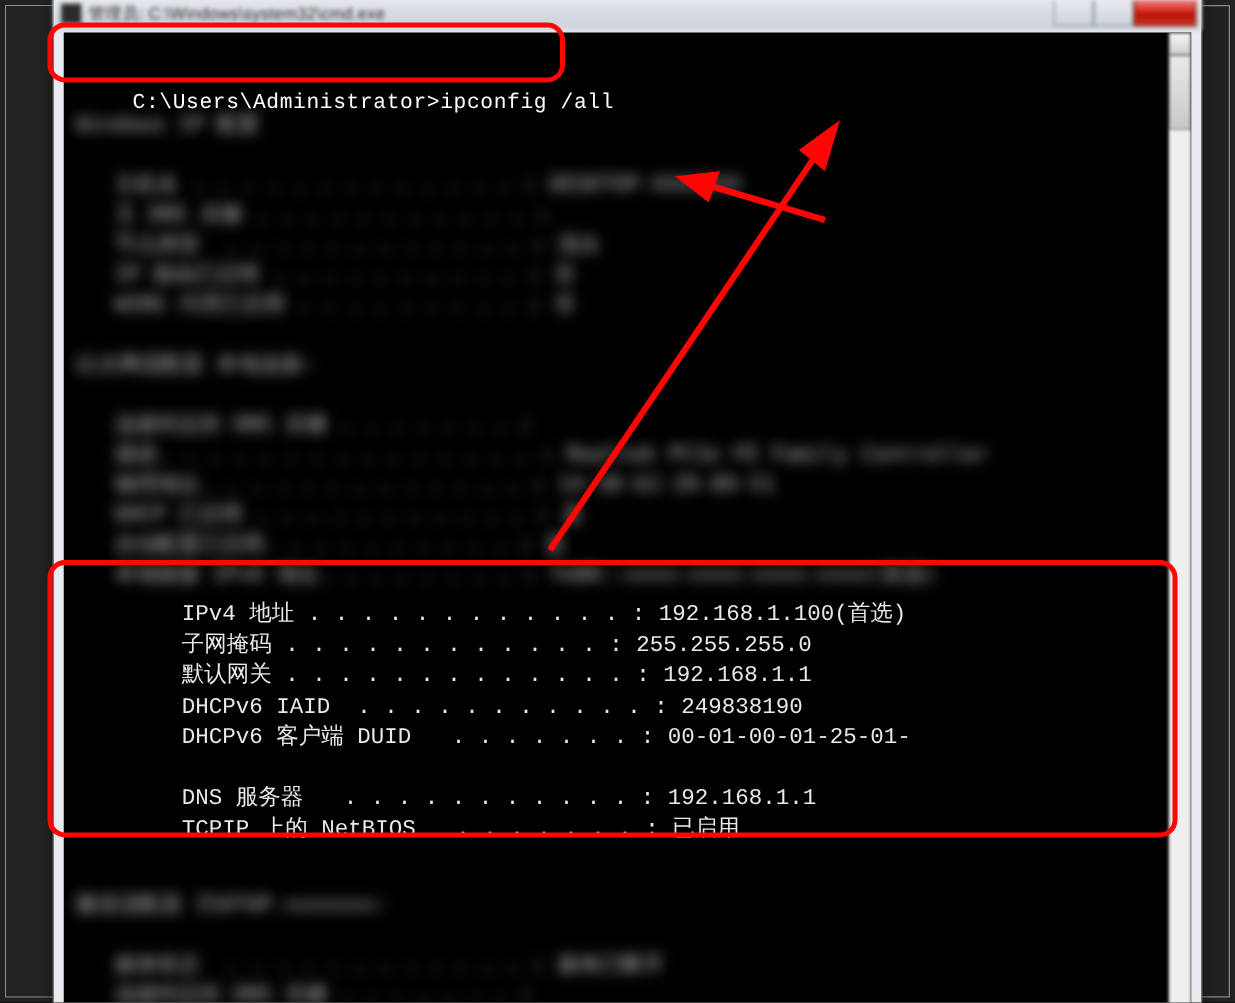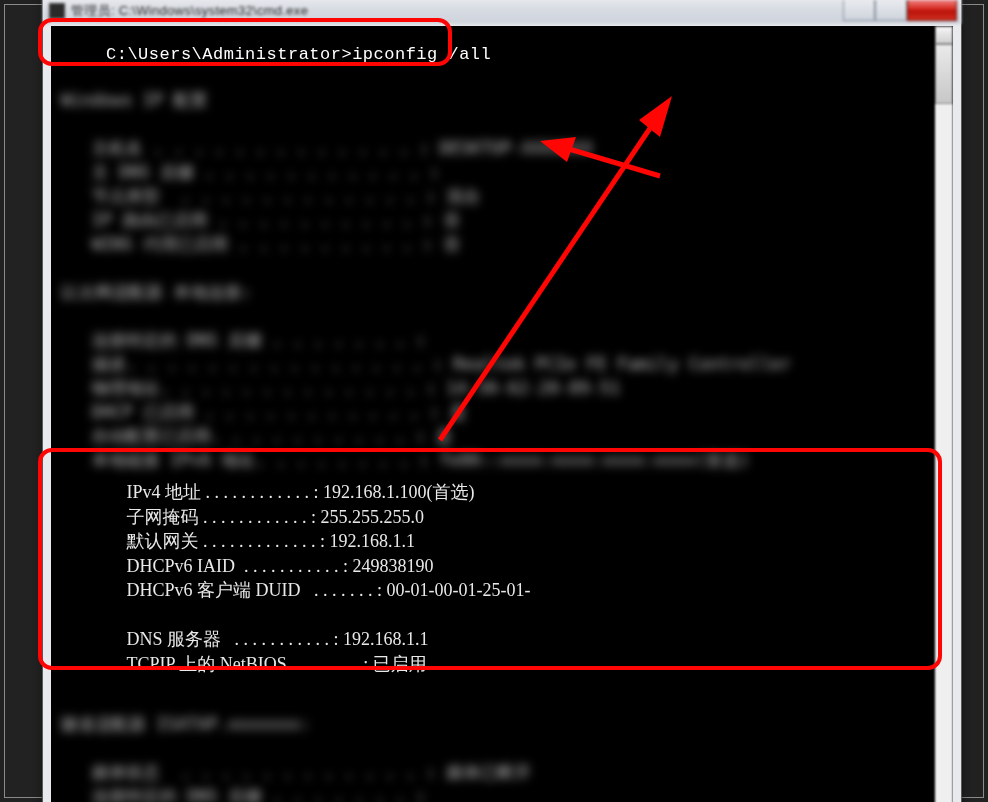--- a/index.html
+++ b/index.html
@@ -115,36 +115,36 @@
       border-radius: 14px;
       background: transparent;
       pointer-events: none;
     }
     .hl.top { left: 38px; top: 18px; width: 414px; height: 48px; }
     .hl.main { left: 38px; top: 448px; width: 904px; height: 222px; }
 
     .cmdline {
       position: absolute;
       left: 55px;
-      top: 19px;
+      top: 47px;
       color: #fff;
       font-size: 17px;
       font-family: "SimSun","NSimSun",Consolas,"Courier New",monospace;
       white-space: pre;
       letter-spacing: 0.5px;
     }
 
     .network-block {
       position: absolute;
       left: 62px;
       top: 454px;
       color: #e8e8e8;
       font-size: 18px;
       line-height: 24.5px;
-      font-family: Liberation Serif, serif;
+      font-family: Liberation Mono, monospace;
       white-space: pre;
     }
 
     
     .arrow-svg {
       position: absolute;
       left: 0; top: 0;
       width: 988px; height: 802px;
       pointer-events: none;
     }

